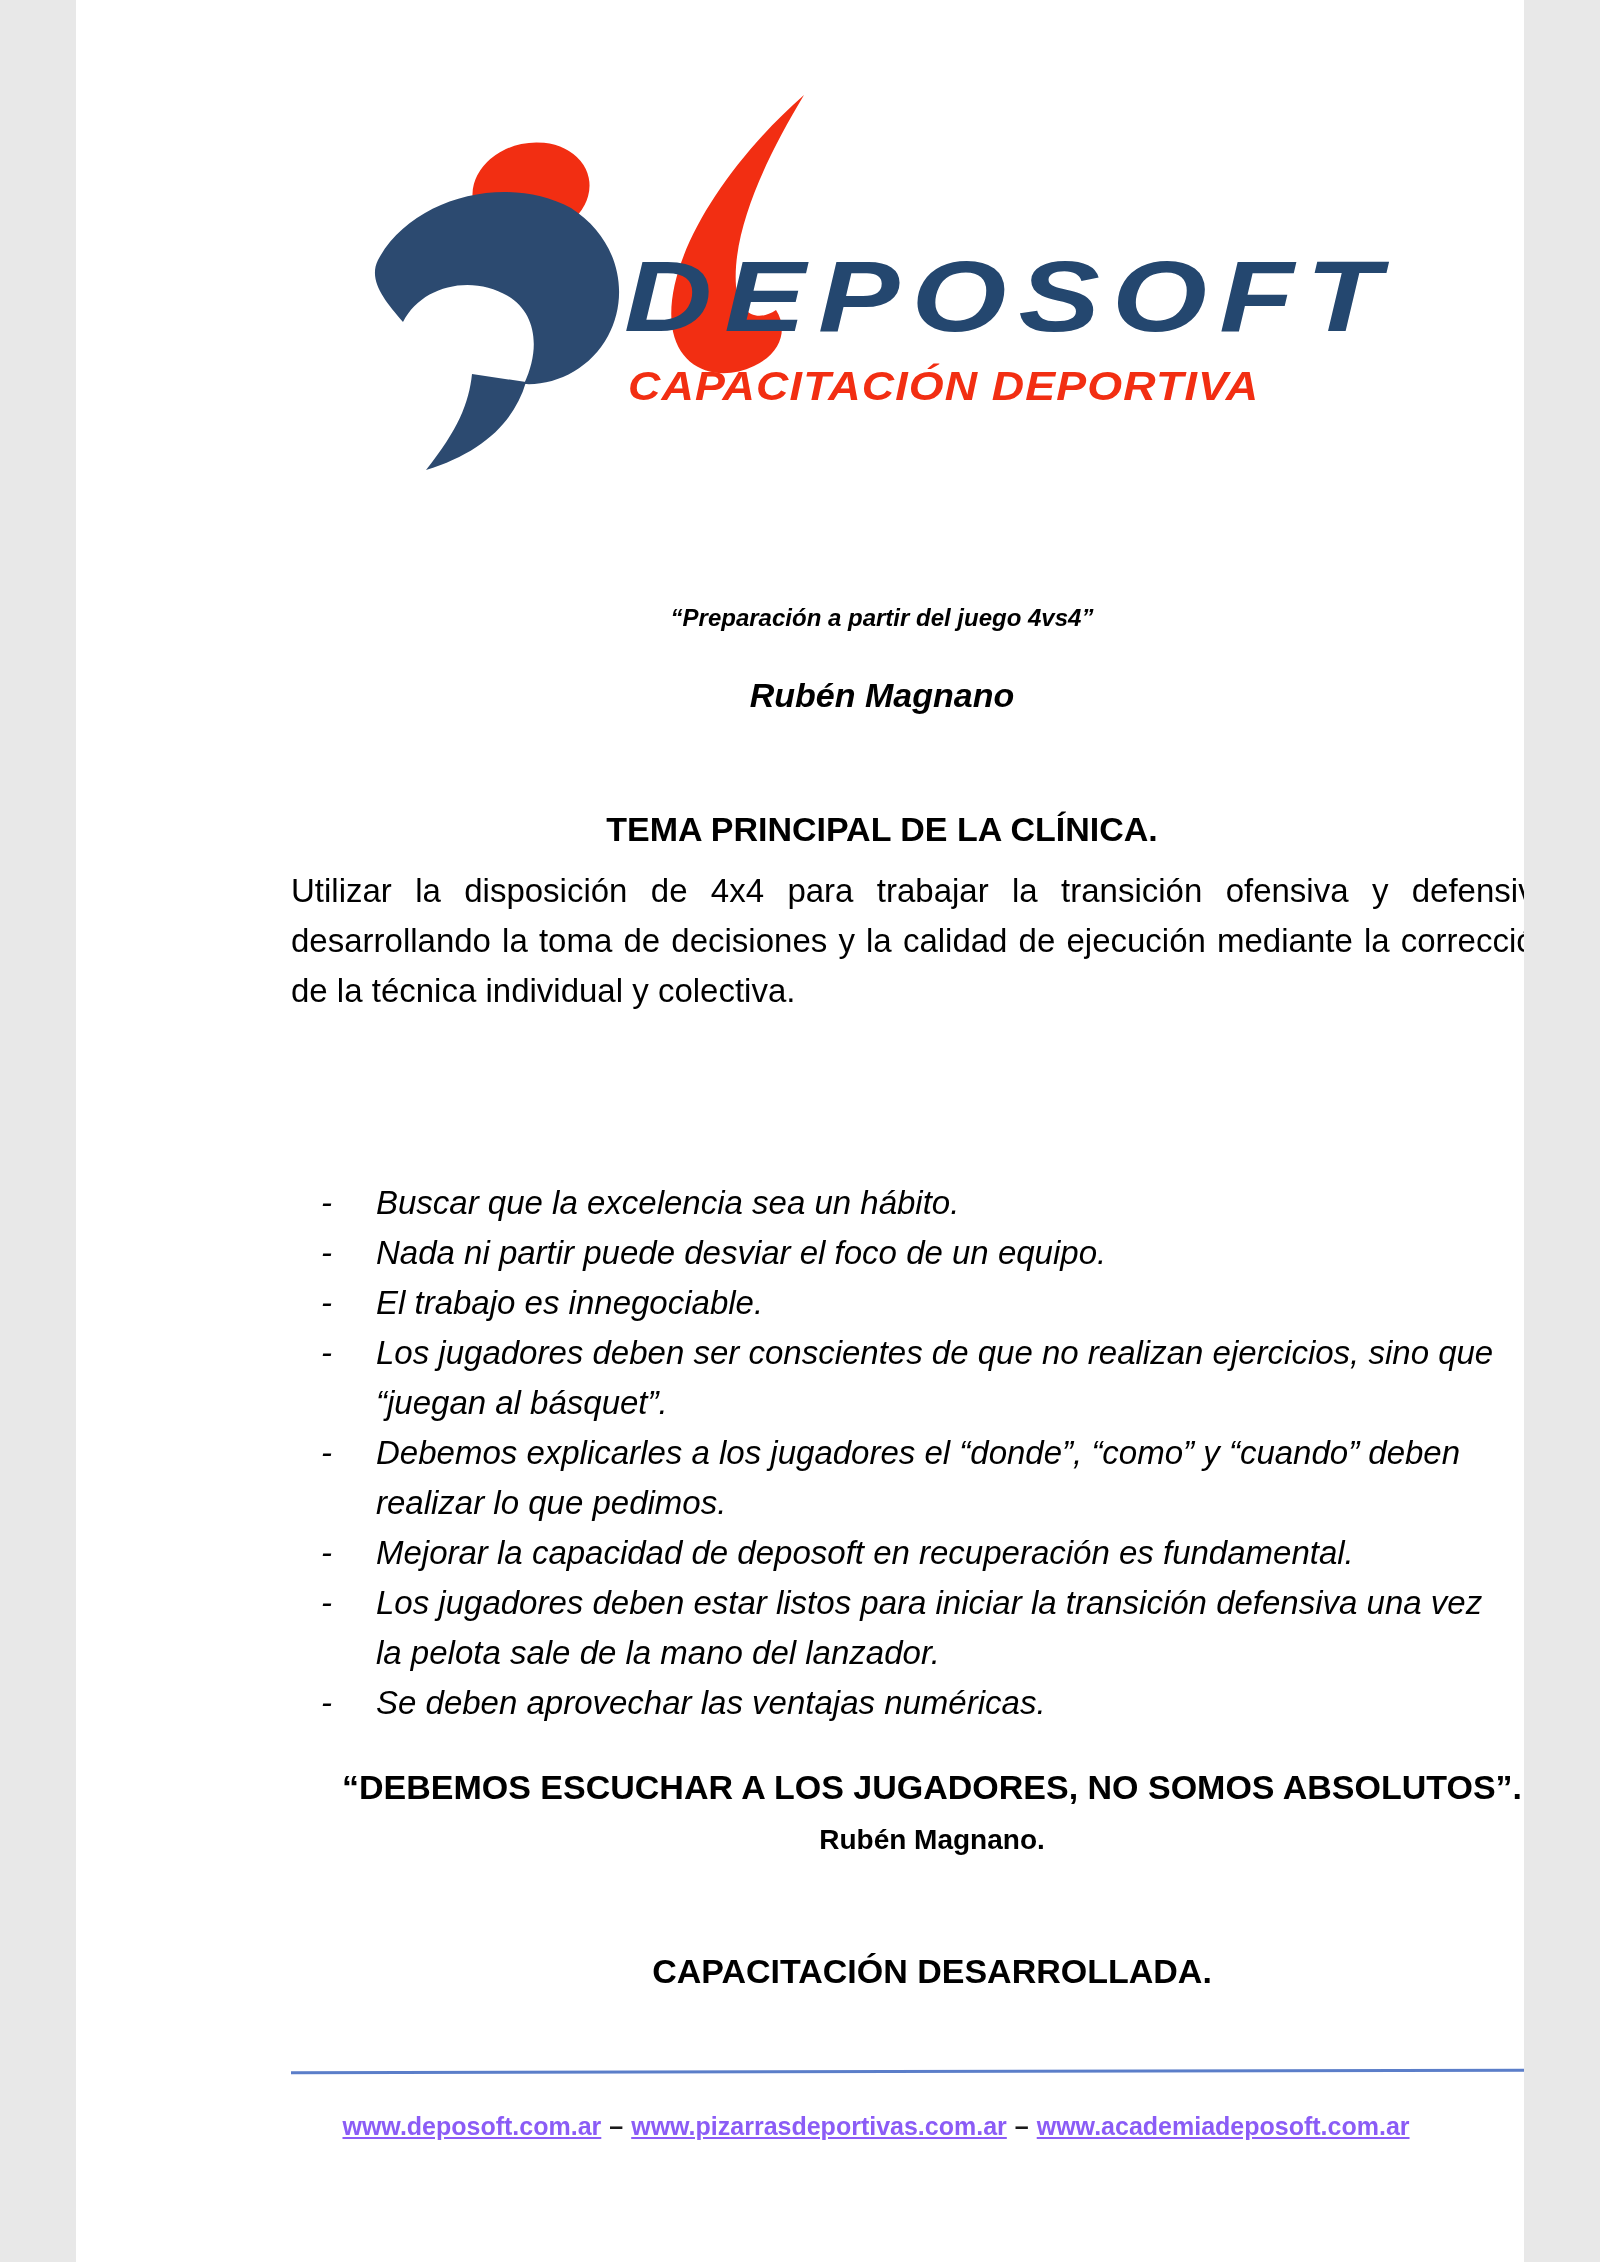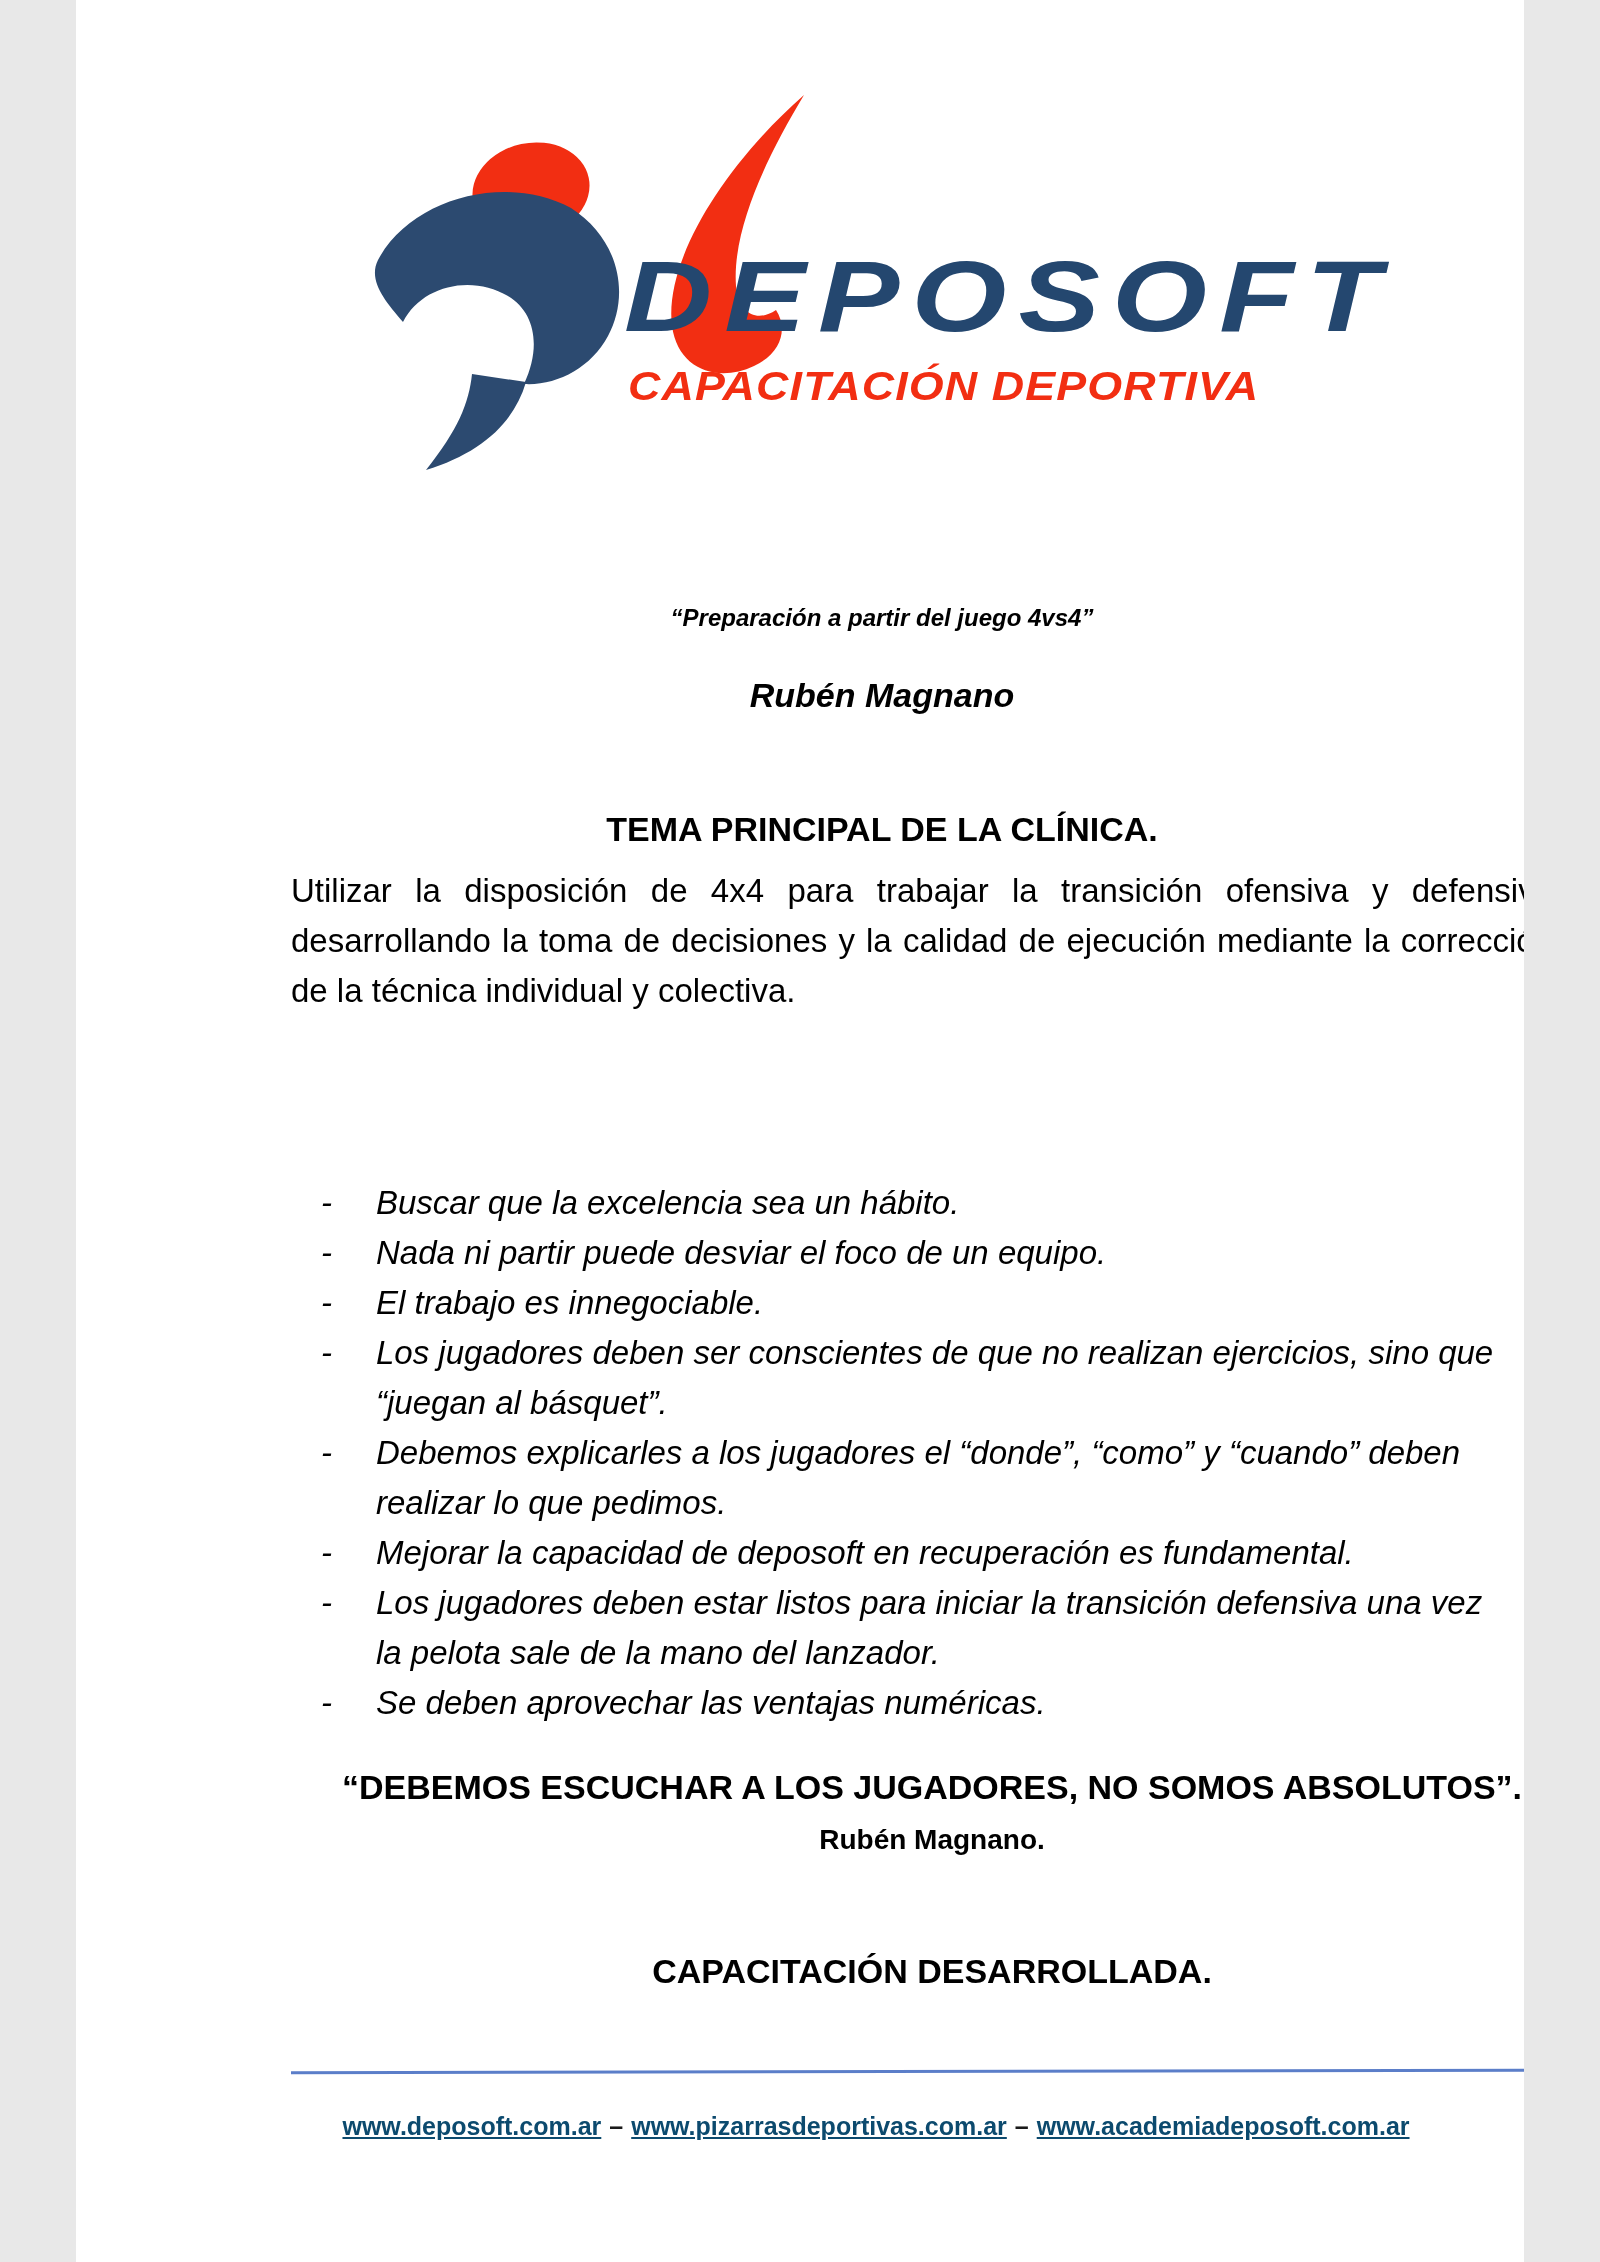--- a/index.html
+++ b/index.html
@@ -60,21 +60,21 @@
 
   
   .footer-rule {
     position:absolute; left:215px; top:2070px; width:1255px; height:3px;
     background:#5B7EC9; transform:rotate(-0.12deg);
   }
   .footer-links {
     position:absolute; left:0; top:2112px; width:1600px; text-align:center;
     font-size:25px; font-weight:bold; white-space:nowrap;
   }
-  .footer-links a { color:#0c4a6e; text-decoration:underline; cursor:pointer; }
+  .footer-links a { color:#8b5cf6; text-decoration:underline; cursor:pointer; }
   .footer-links .sep { color:#1a1a1a; padding:0 8px; }
 </style>
 </head>
 <body>
 
 <div class="page">
 
   <div class="logo">
     <svg width="1140" height="400" viewBox="0 0 1140 400">
 

